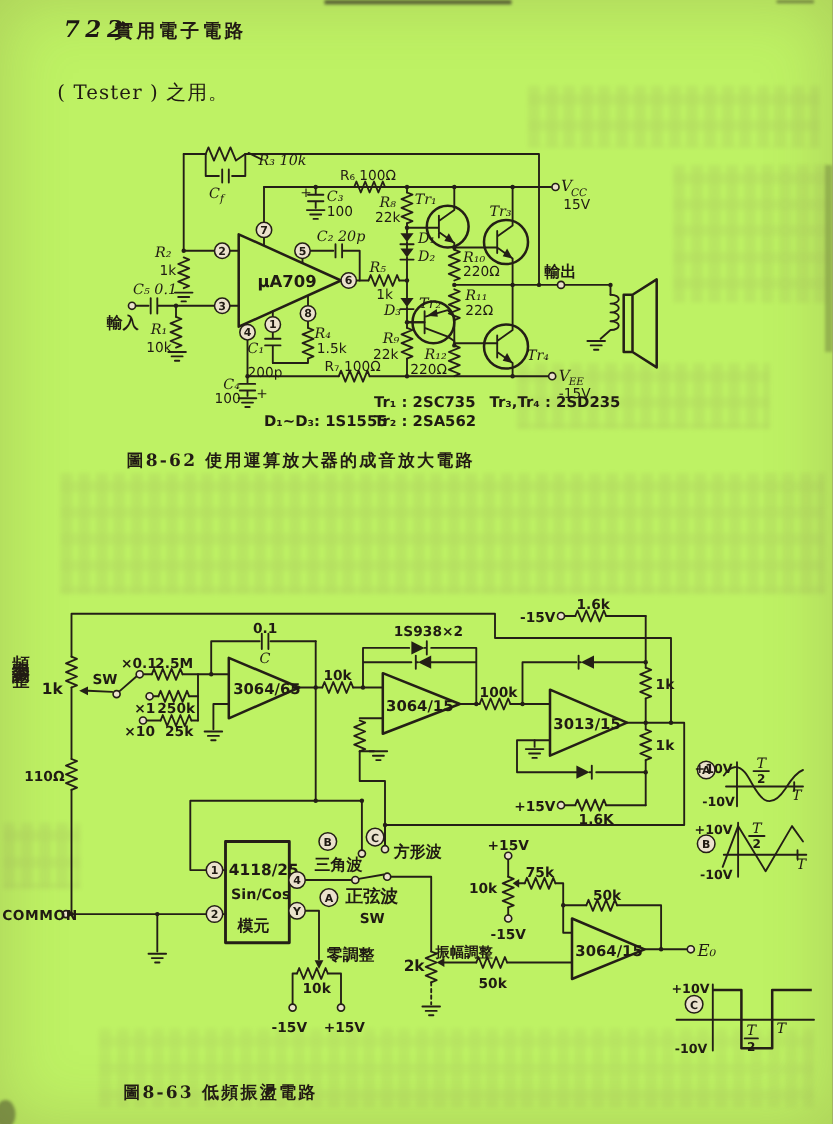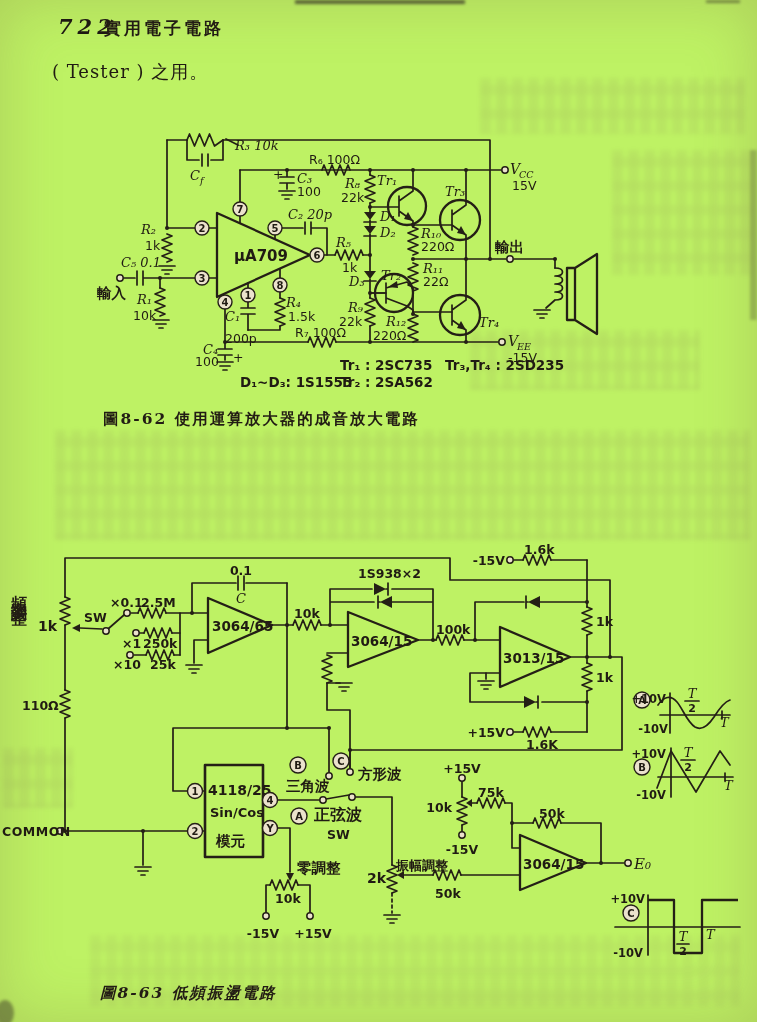--- a/index.html
+++ b/index.html
@@ -2,25 +2,25 @@
 <html><head>
 <meta charset="utf-8">
 <style>
   html,body{margin:0;padding:0;background:#8d8674;}
   #page{position:relative;width:757px;height:1022px;background:#bef264;overflow:hidden;
         font-family:"DejaVu Sans",sans-serif;box-shadow:inset 0 0 60px rgba(120,100,60,.25);}
   .hdr-num{position:absolute;left:58px;top:14px;font:700 21px "DejaVu Serif",serif;
            letter-spacing:5px;color:#1d1812;font-style:italic;}
   .hdr-title{position:absolute;left:104px;top:17px;font:700 17px "DejaVu Serif",serif;
              letter-spacing:3px;color:#221c14;}
-  .intro{position:absolute;left:52px;top:60px;font:400 18px "DejaVu Serif",serif;
+  .intro{position:absolute;left:52px;top:72px;font:400 18px "DejaVu Serif",serif;
          letter-spacing:1px;color:#201a12;}
-  .cap{position:absolute;font:700 15.5px "DejaVu Serif",serif;color:#221c14;letter-spacing:2px;}
+  .cap{position:absolute;font:700 15.5px "DejaVu Serif",serif;color:#221c14;letter-spacing:2px;margin-left:12px;}
   #cap62{left:103px;top:409px;}
-  #cap63{left:100px;top:983px;font-style:italic;}
+  #cap63{left:100px;top:983px;}
   .vlabel{position:absolute;left:8px;top:582px;writing-mode:vertical-rl;text-orientation:upright;
           font:700 16px "DejaVu Serif",serif;letter-spacing:5px;color:#221c14;}
   svg{position:absolute;overflow:visible;}
   .w{fill:none;stroke:#241f16;stroke-width:1.7;stroke-linecap:round;stroke-linejoin:round;}
   .w2{fill:none;stroke:#241f16;stroke-width:2.3;stroke-linejoin:round;}
   .fillb{fill:#241f16;stroke:none;}
   .pc{fill:#ebe2cc;stroke:#241f16;stroke-width:1.4;}
   .term{fill:#ebe2cc;stroke:#241f16;stroke-width:1.5;}
   .dot{fill:#241f16;}
   .dash{stroke-dasharray:3 3;}

